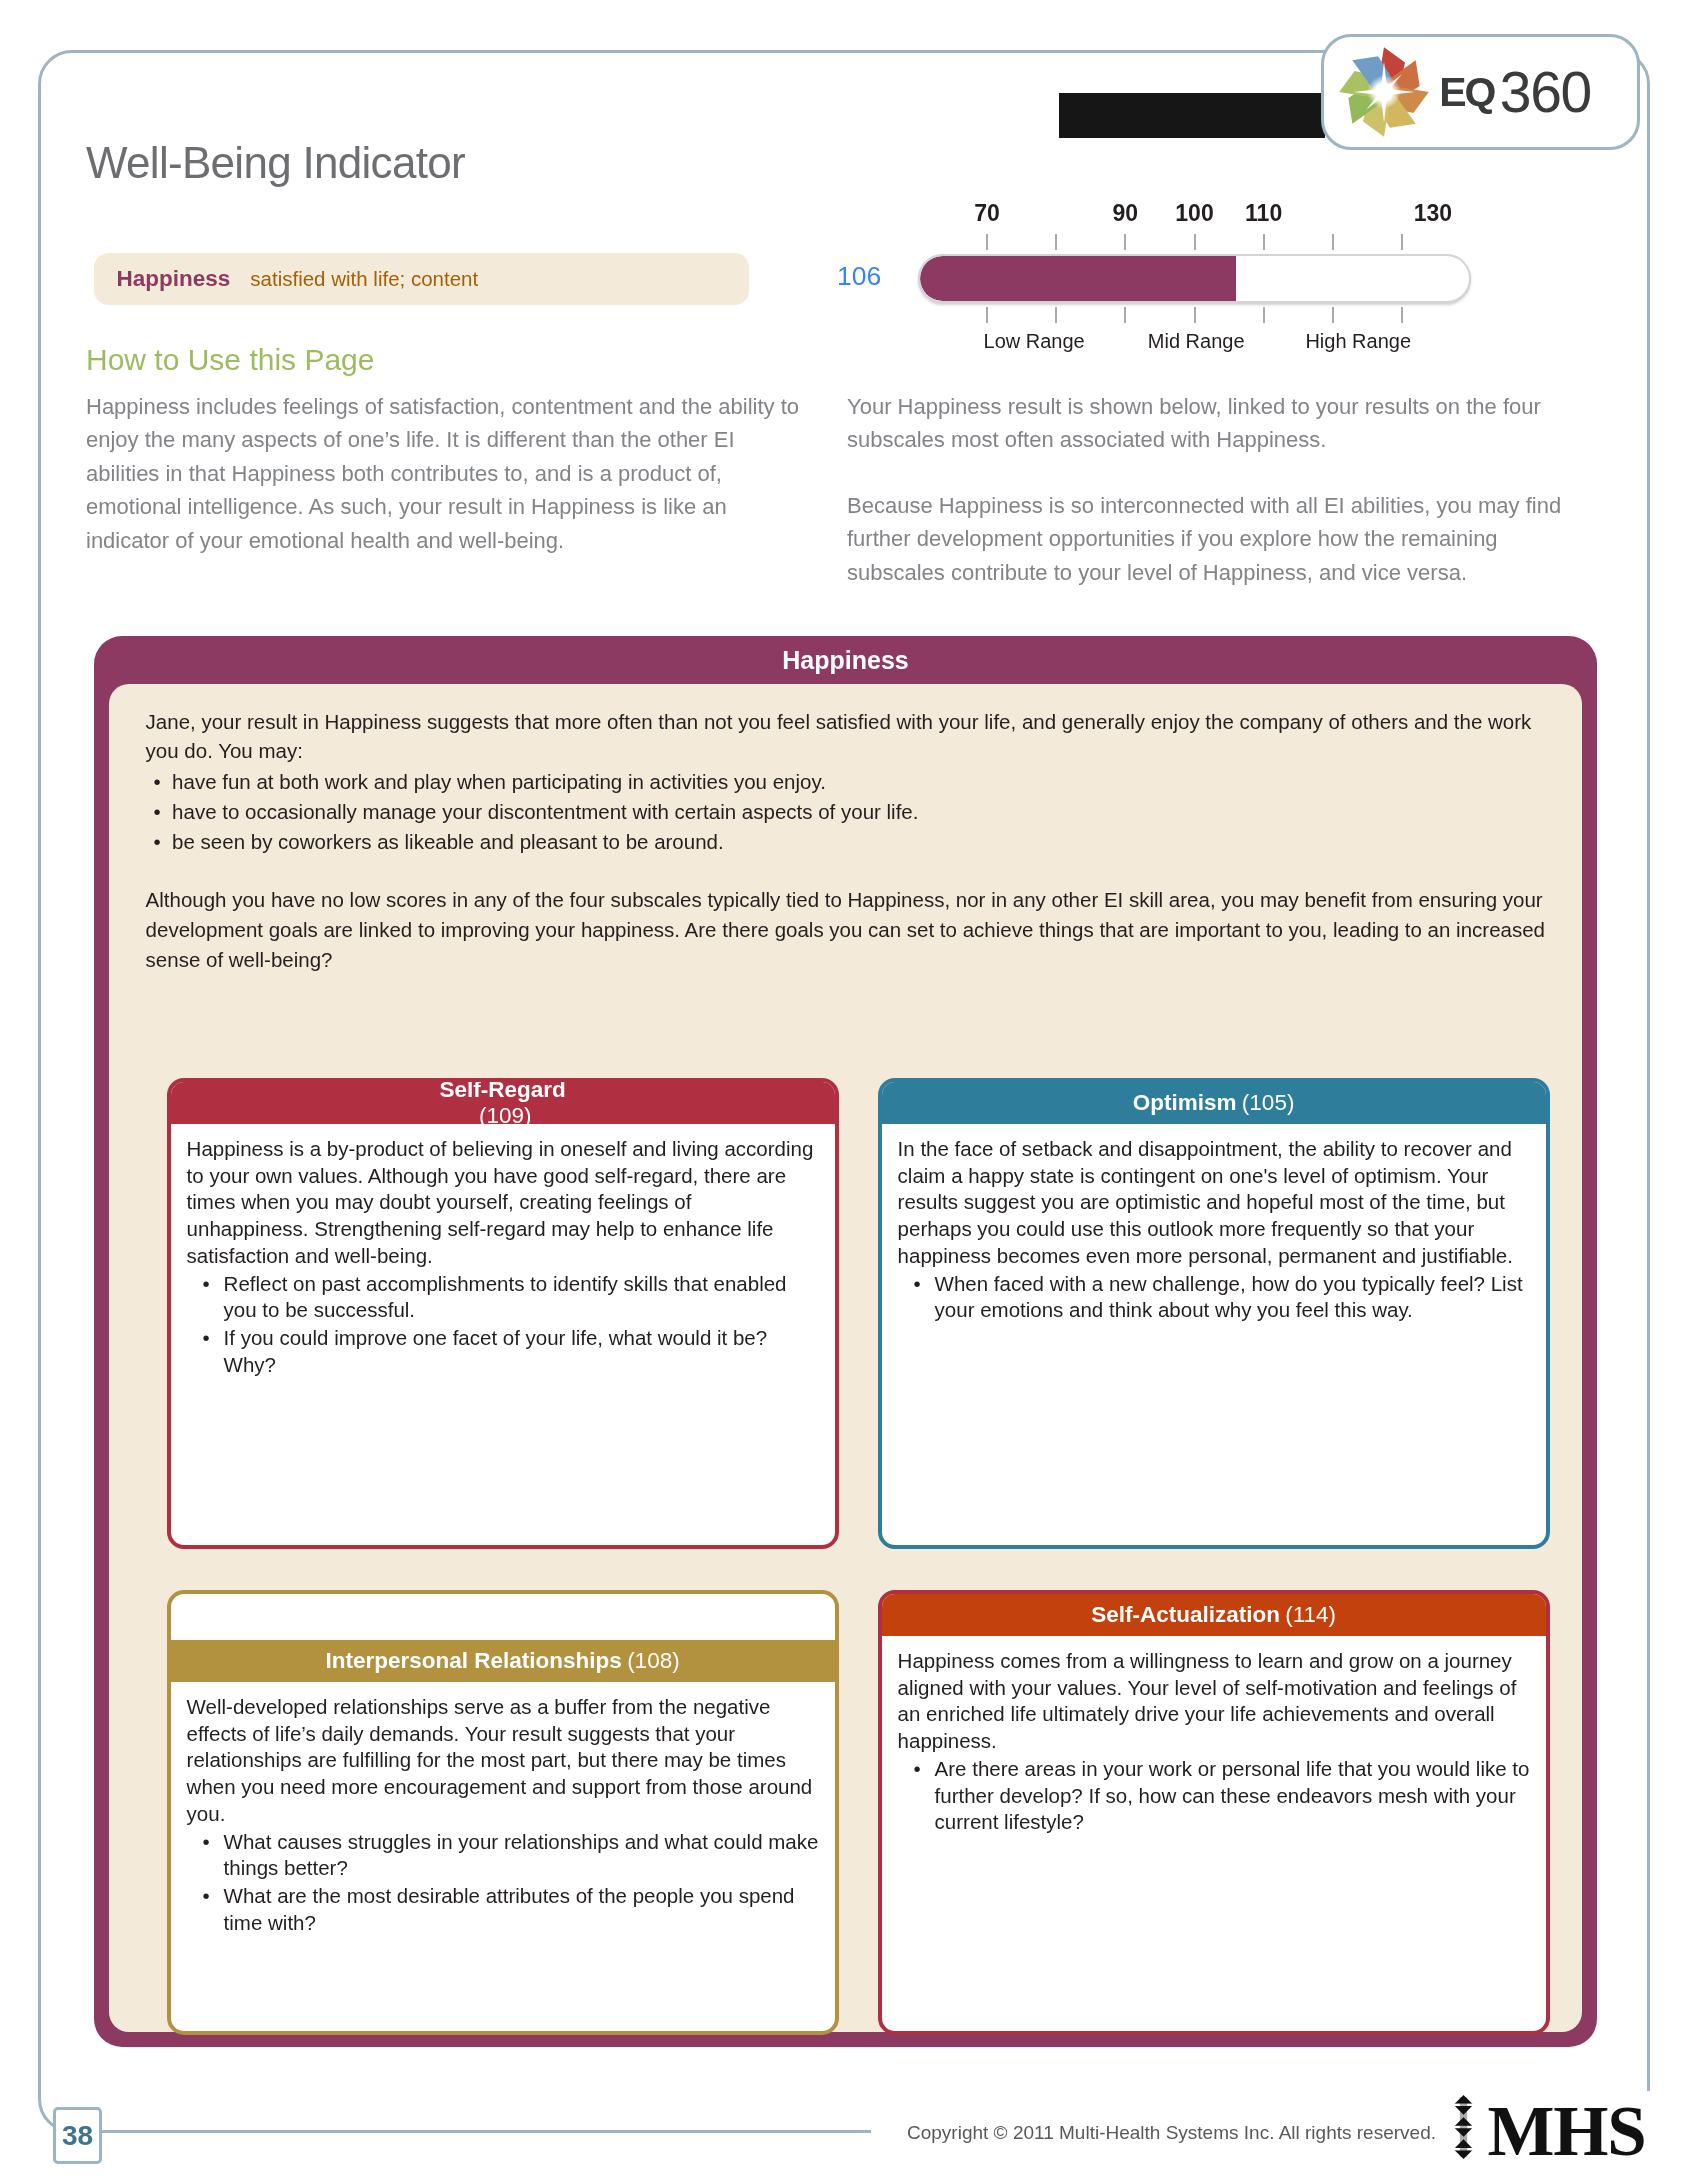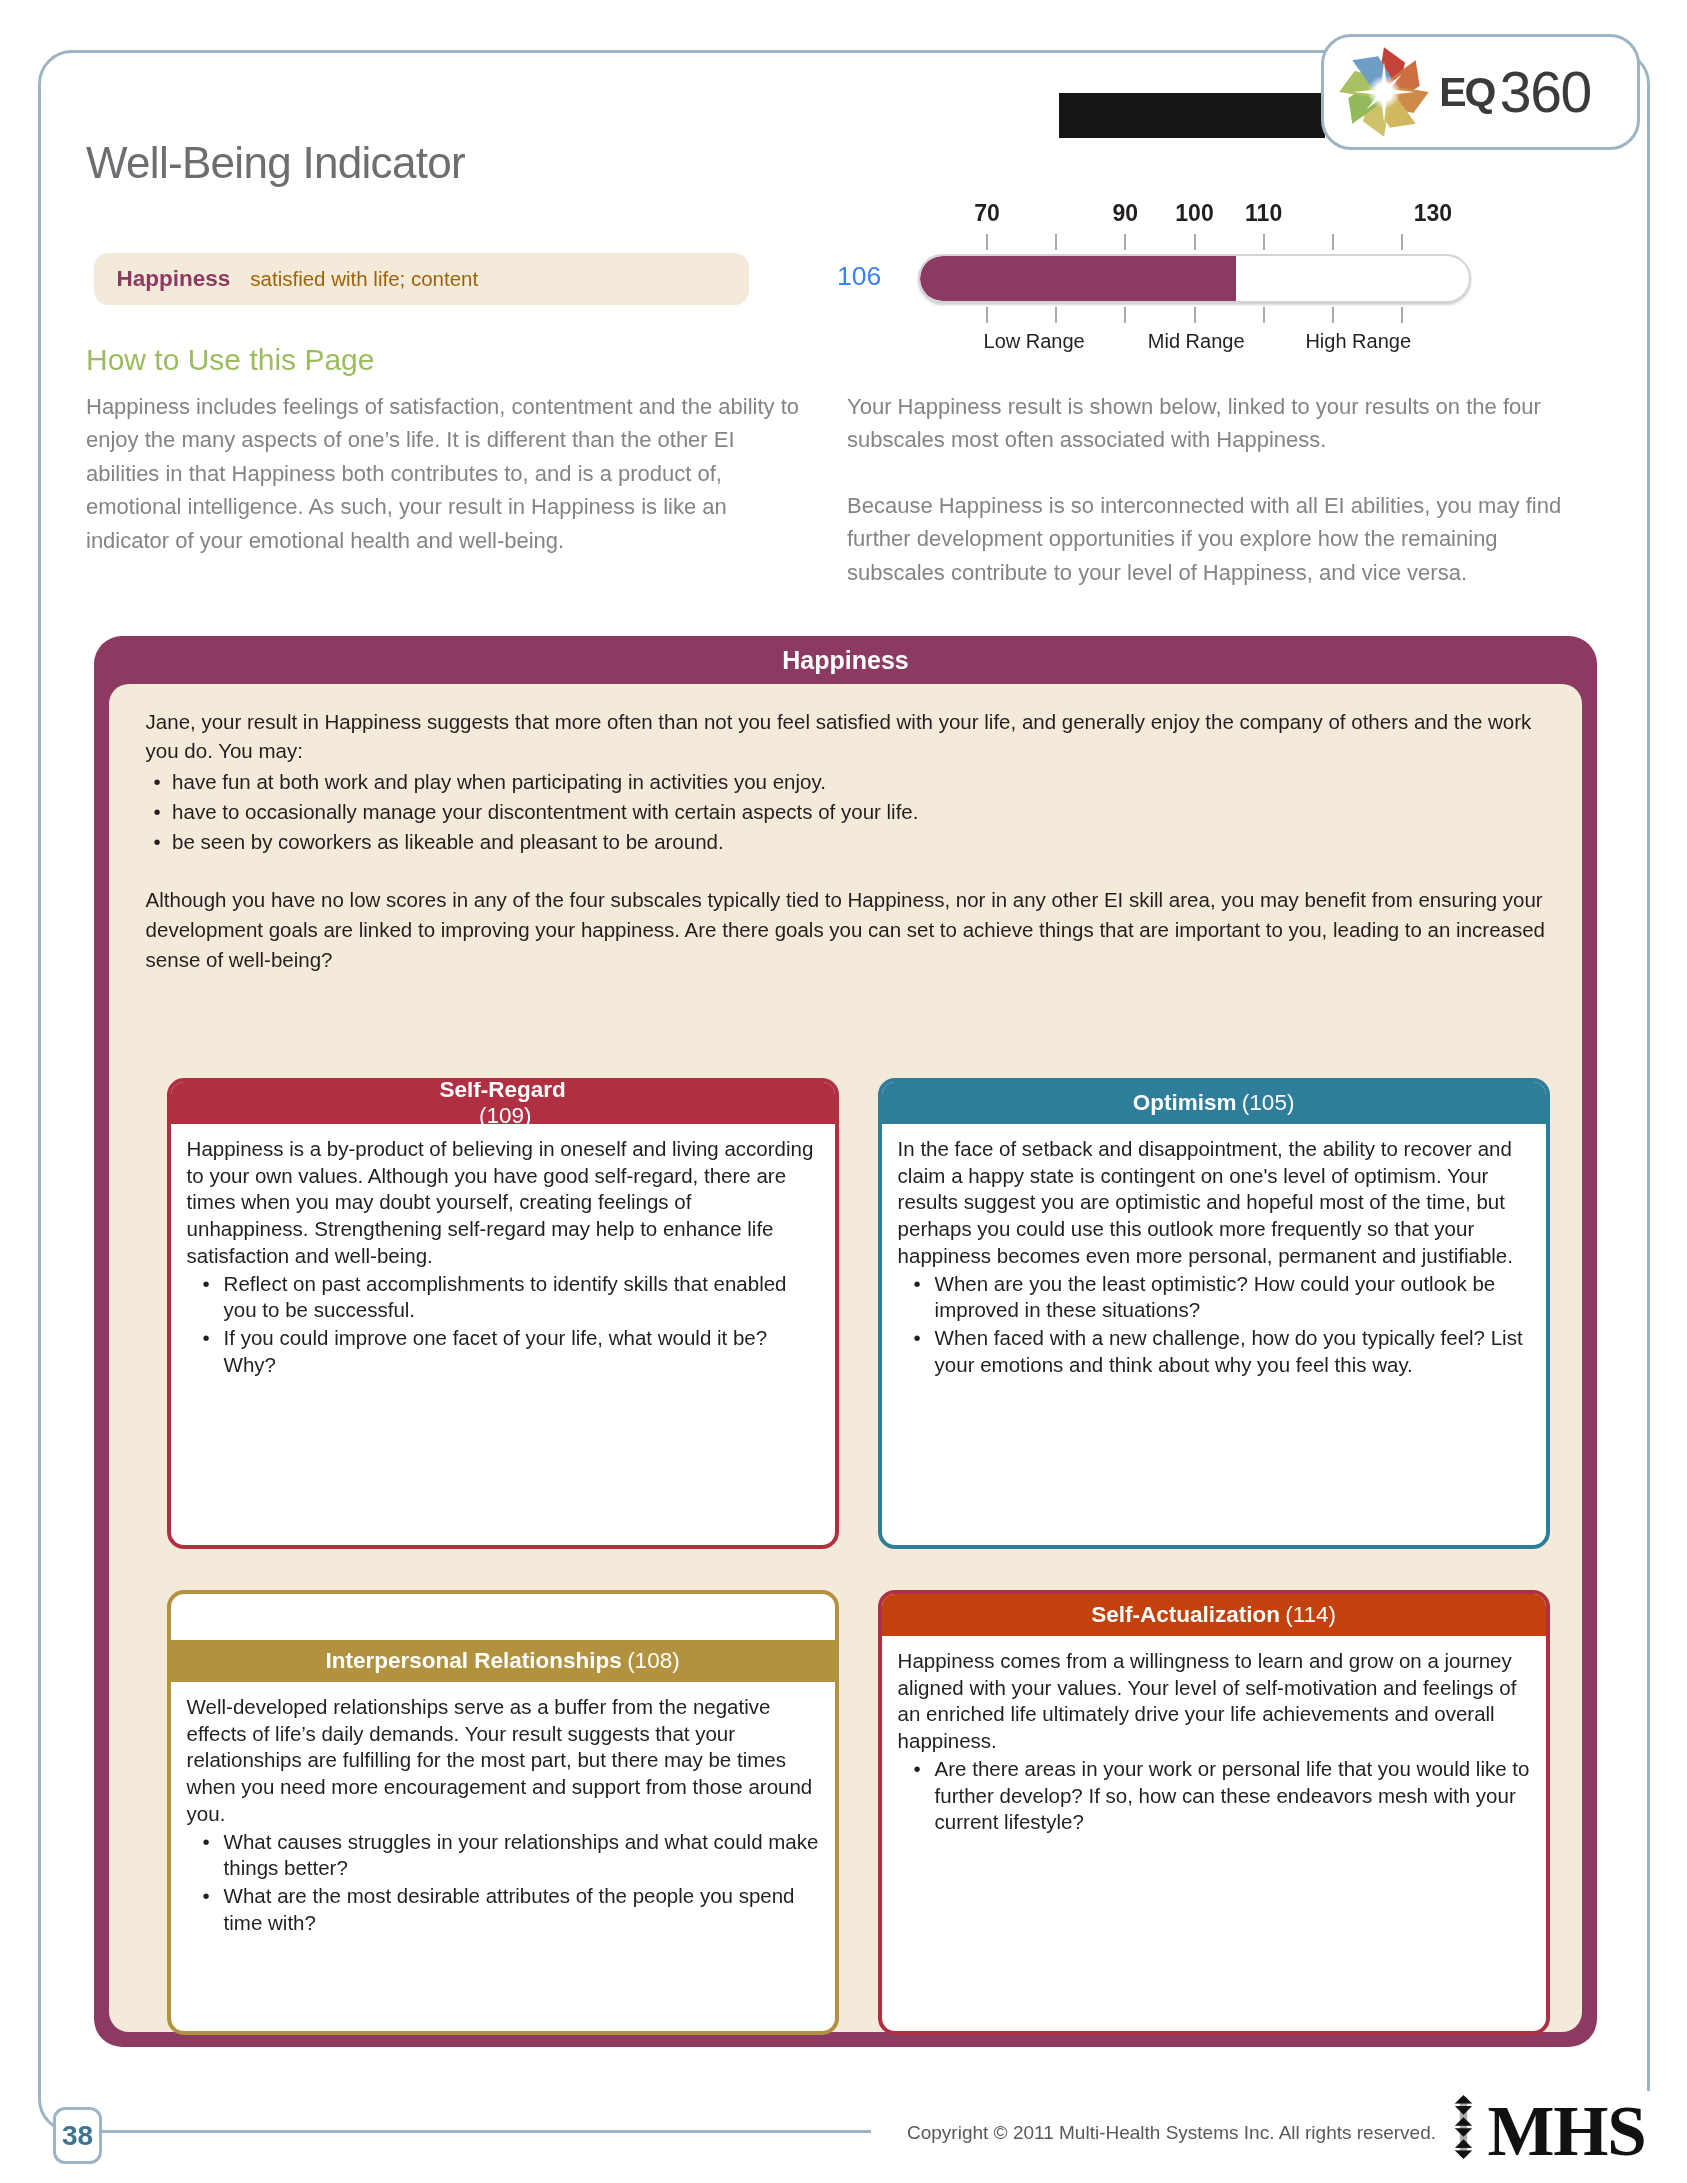--- a/index.html
+++ b/index.html
@@ -84,21 +84,21 @@
 
   
   .footer-white { position:absolute; left:871px; top:2091px; width:781px; height:69px; background:#ffffff;
                   display:flex; align-items:flex-end; justify-content:flex-end; }
   .copyright { font-size:19px; color:#58595b; margin-bottom:16px; white-space:nowrap; }
   .mhs-logo { display:flex; align-items:flex-end; margin-left:9.3px; margin-right:6.6px; }
   .mhs-glyph { width:37px; height:66px; margin-right:5.3px; }
   .mhs-text { font-family:"Liberation Serif", serif; font-weight:700; font-size:71px; line-height:0.82;
               color:#111111; letter-spacing:-1.3px; }
   .page-badge { position:absolute; left:53px; top:2107px; width:49px; height:57px; background:#ffffff;
-                border:3.3px solid #9db4c4; border-radius:12px; display:flex; align-items:center;
+                border:3.3px solid #9db4c4; border-radius:5px; display:flex; align-items:center;
                 justify-content:center; font-size:28px; font-weight:700; color:#3f7390; }
 </style>
 </head>
 <body>
 
 <div class="page">
 
   <div class="frame"></div>
 
   <div class="black-bar"></div>
@@ -237,21 +237,20 @@
       </div>
 
       <div class="subcard pos-tr" style="border-color: rgb(46, 126, 155);">
         <div class="subcard-header" style="background: rgb(46, 126, 155);">
           <span class="sc-name">Optimism</span>
           <span class="sc-score">(105)</span>
         </div>
         <div class="subcard-body">
           <div>In the face of setback and disappointment, the ability to recover and claim a happy state is contingent on one's level of optimism. Your results suggest you are optimistic and hopeful most of the time, but perhaps you could use this outlook more frequently so that your happiness becomes even more personal, permanent and justifiable.</div>
           <ul>
-            <li>When are you the least optimistic? How could your outlook be improved in these situations?</li>
             <li>When faced with a new challenge, how do you typically feel? List your emotions and think about why you feel this way.</li>
           </ul>
         </div>
       </div>
 
       <div class="subcard pos-bl" style="border-color: rgb(178, 146, 62);">
         <div class="subcard-header" style="background: rgb(178, 146, 62); margin-top: 46px;">
           <span class="sc-name">Interpersonal Relationships</span>
           <span class="sc-score">(108)</span>
         </div>

